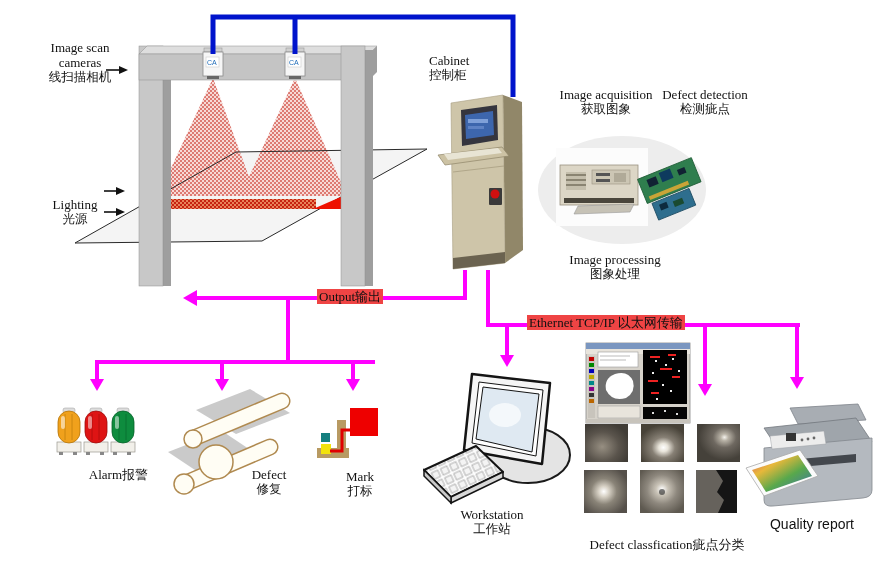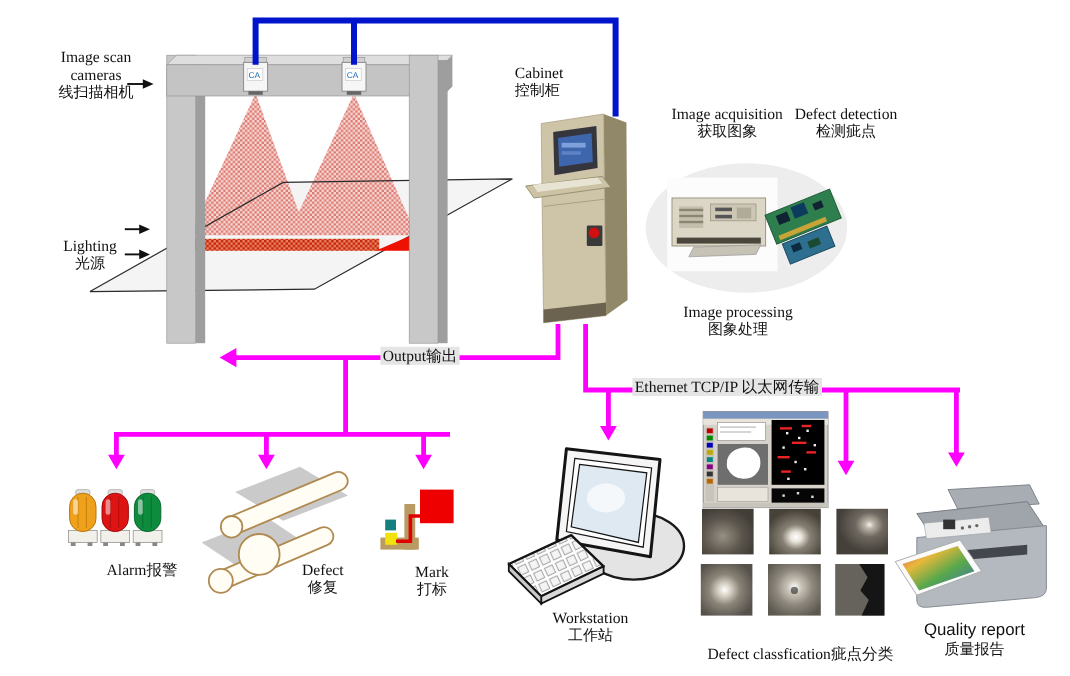--- a/index.html
+++ b/index.html
@@ -3,21 +3,21 @@
 <meta charset="utf-8">
 <style>
   html,body{margin:0;padding:0;background:#fff;}
   #stage{position:relative;width:892px;height:563px;background:#fff;overflow:hidden;
          font-family:"Liberation Serif","DejaVu Serif",serif;color:#111;}
   #art{position:absolute;left:0;top:0;z-index:1;}
   .lbl{position:absolute;z-index:2;text-align:center;font-size:13px;line-height:15px;}
   .lbl.left{text-align:left;}
   .lbl .zh{display:block;font-size:12.5px;}
   .lbl .en{display:block;}
-  .online{background:#e5e5e5;padding:0 2px;white-space:nowrap;}
+  .online{background:#ef4444;padding:0 2px;white-space:nowrap;}
   .sans{font-family:"Liberation Sans","DejaVu Sans",sans-serif;font-size:14px;line-height:17px;}
 </style>
 </head>
 <body>
 
 <div id="stage">
 
 <svg id="art" width="892" height="563" viewBox="0 0 892 563">
   <defs>
     <pattern id="coneHatch" width="4" height="4" patternUnits="userSpaceOnUse">
@@ -364,16 +364,15 @@
 
 <div class="lbl" style="left:437px;top:507px;width:110px;">
   <span class="en">Workstation</span>
   <span class="zh">工作站</span>
 </div>
 
 <div class="lbl" style="left:572px;top:537px;width:190px;">Defect classfication疵点分类</div>
 
 <div class="lbl sans" style="left:752px;top:516px;width:120px;text-align:center;">
   <span class="en">Quality report</span>
-  <span class="zh">质量报告</span>
 </div>
 
 </div>
 
 </body></html>

